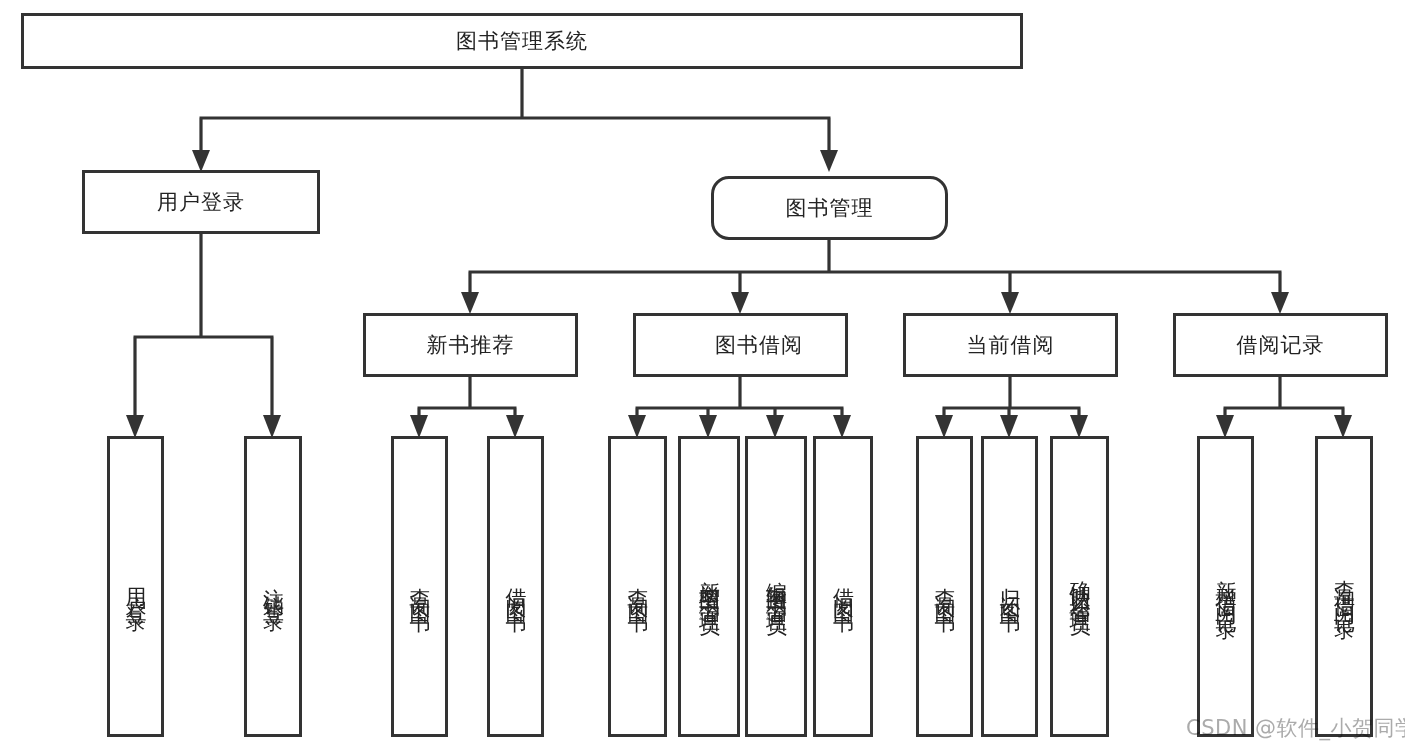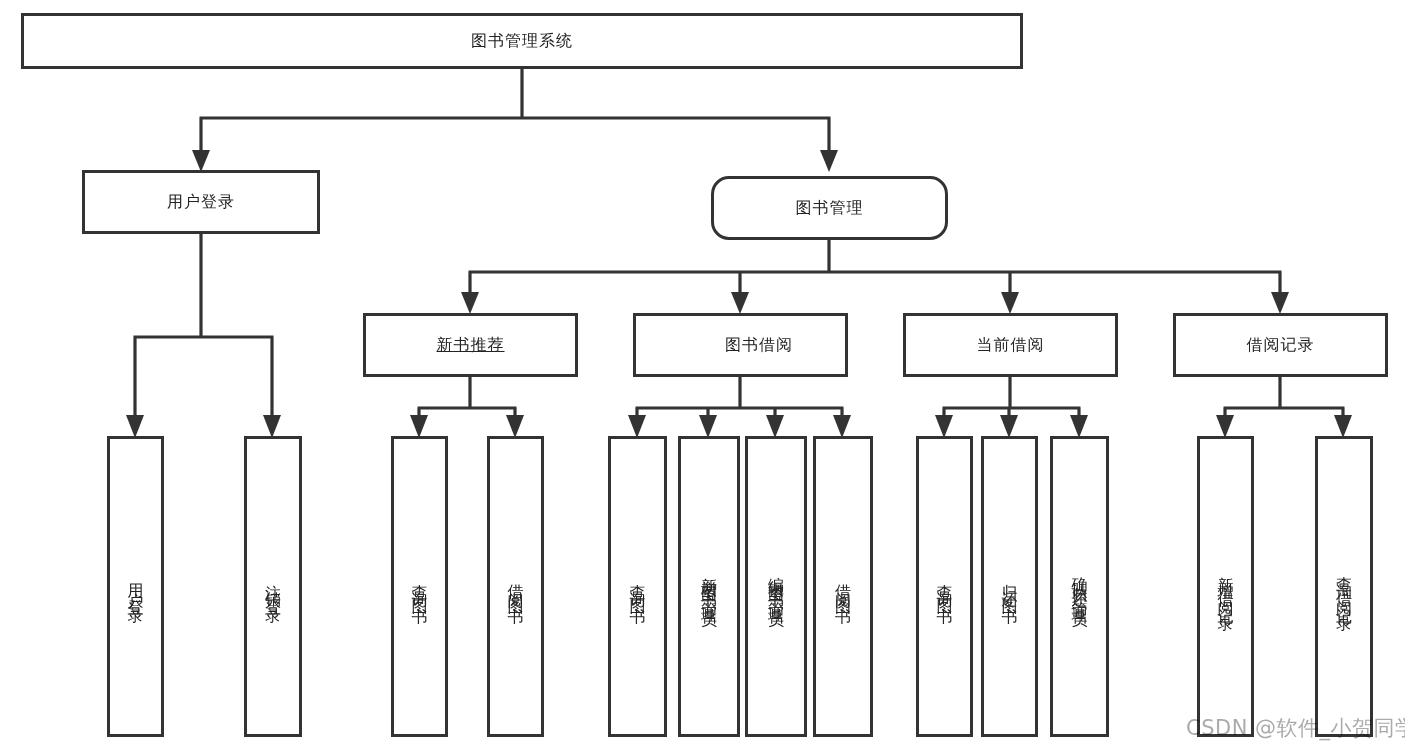--- a/index.html
+++ b/index.html
@@ -13,37 +13,37 @@
   #wires{position:absolute;left:0;top:0;z-index:1;}
   .node{
     position:absolute;
     box-sizing:border-box;
     border:3px solid #333333;
     background:#ffffff;
     display:flex;
     align-items:center;
     justify-content:center;
     color:#232323;
-    font-size:16px;
+    font-size:21px;
     z-index:2;
     letter-spacing:1px;
   }
   .vnode .vtext{
     writing-mode:vertical-rl;
     text-orientation:mixed;
     letter-spacing:8px;
     line-height:1;
     white-space:nowrap;
   }
   .vnode.tight .vtext{letter-spacing:5px;}
   
   .n-root          {left:21px;  top:13px;  width:1002px; height:56px;}
   .n-user-login    {left:82px;  top:170px; width:238px;  height:64px;}
   .n-book-mgmt     {left:711px; top:176px; width:237px;  height:64px;border-radius:18px;}
-  .n-new-rec       {left:363px; top:313px; width:215px;  height:64px;text-decoration:underline;}
+  .n-new-rec       {left:363px; top:313px; width:215px;  height:64px;}
   .n-book-borrow   {left:633px; top:313px; width:215px;  height:64px;padding-left:37px;}
   .n-cur-borrow    {left:903px; top:313px; width:215px;  height:64px;}
   .n-borrow-rec    {left:1173px;top:313px; width:215px;  height:64px;}
   .n-ul1{left:107px; top:436px; width:57px; height:301px;}
   .n-ul2{left:244px; top:436px; width:58px; height:301px;}
   .n-nb1{left:391px; top:436px; width:57px; height:301px;}
   .n-nb2{left:487px; top:436px; width:57px; height:301px;}
   .n-bb1{left:608px; top:436px; width:59px; height:301px;}
   .n-bb2{left:678px; top:436px; width:62px; height:301px;}
   .n-bb3{left:745px; top:436px; width:62px; height:301px;}

